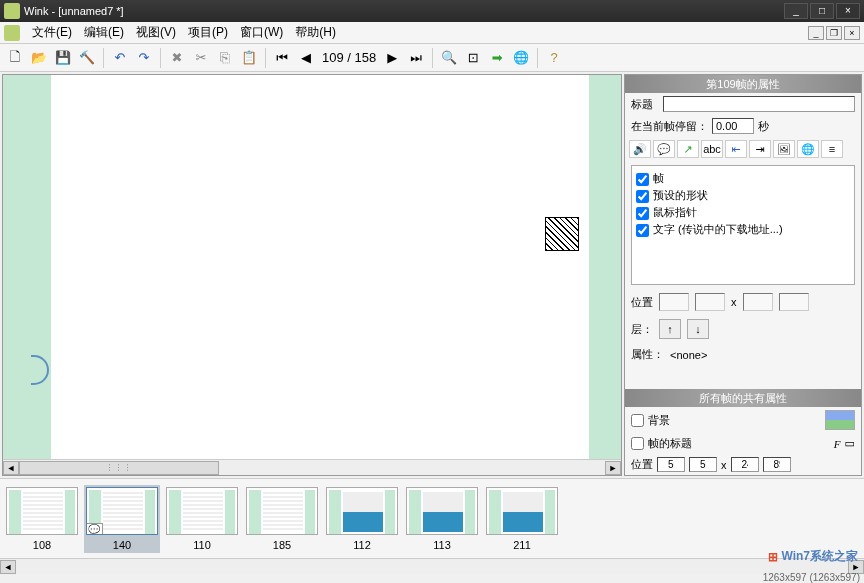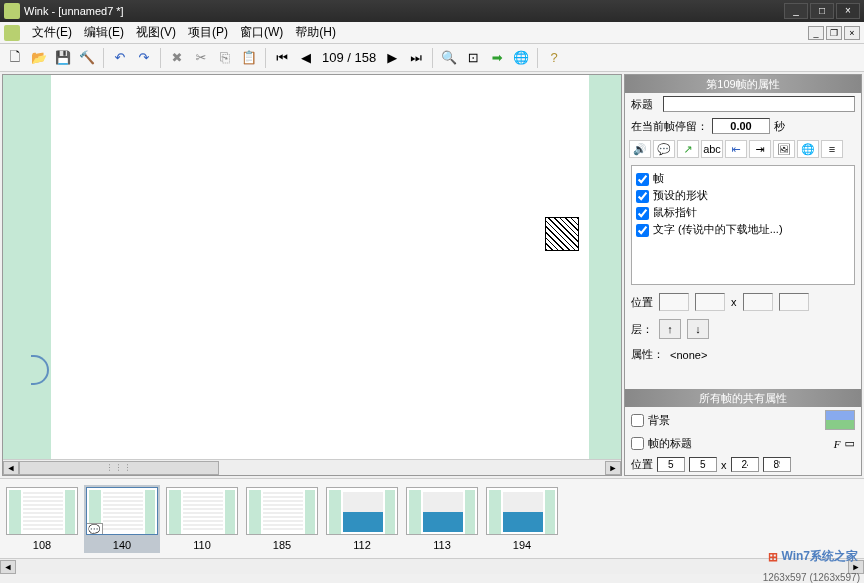--- a/index.html
+++ b/index.html
@@ -138,21 +138,21 @@
   </div>
 
   <div class="props">
     <div class="phdr">第109帧的属性</div>
     <div class="prow">
       <label>标题</label>
       <input type="text" style="flex: 1 1 0%;" value="">
     </div>
     <div class="prow">
       <span>在当前帧停留：</span>
-      <input type="text" style="width: 58px; text-align: center; font-weight: bold;" value="0.00">
+      <input type="text" style="width: 42px; text-align: left;" value="0.00">
       <span>秒</span>
     </div>
     <div class="pticons">
       <div class="pi">🔊</div>
       <div class="pi">💬</div>
       <div class="pi" style="color:#30a030">↗</div>
       <div class="pi">abc</div>
       <div class="pi" style="color:#3060c0">⇤</div>
       <div class="pi">⇥</div>
       <div class="pi">🖼</div>
@@ -245,21 +245,21 @@
       <div class="thumb">
           <div class="timg">
             <div class="content blue"></div>
           </div>
           <div class="tlbl">113</div>
         </div>
       <div class="thumb">
           <div class="timg">
             <div class="content blue"></div>
           </div>
-          <div class="tlbl">194</div>
+          <div class="tlbl">211</div>
         </div>
     </div>
     <div class="bottomscroll">
       <div class="sbtn">◄</div>
       <div class="strack"></div>
       <div class="sbtn">►</div>
     </div>
   </div>
 </div>
 

